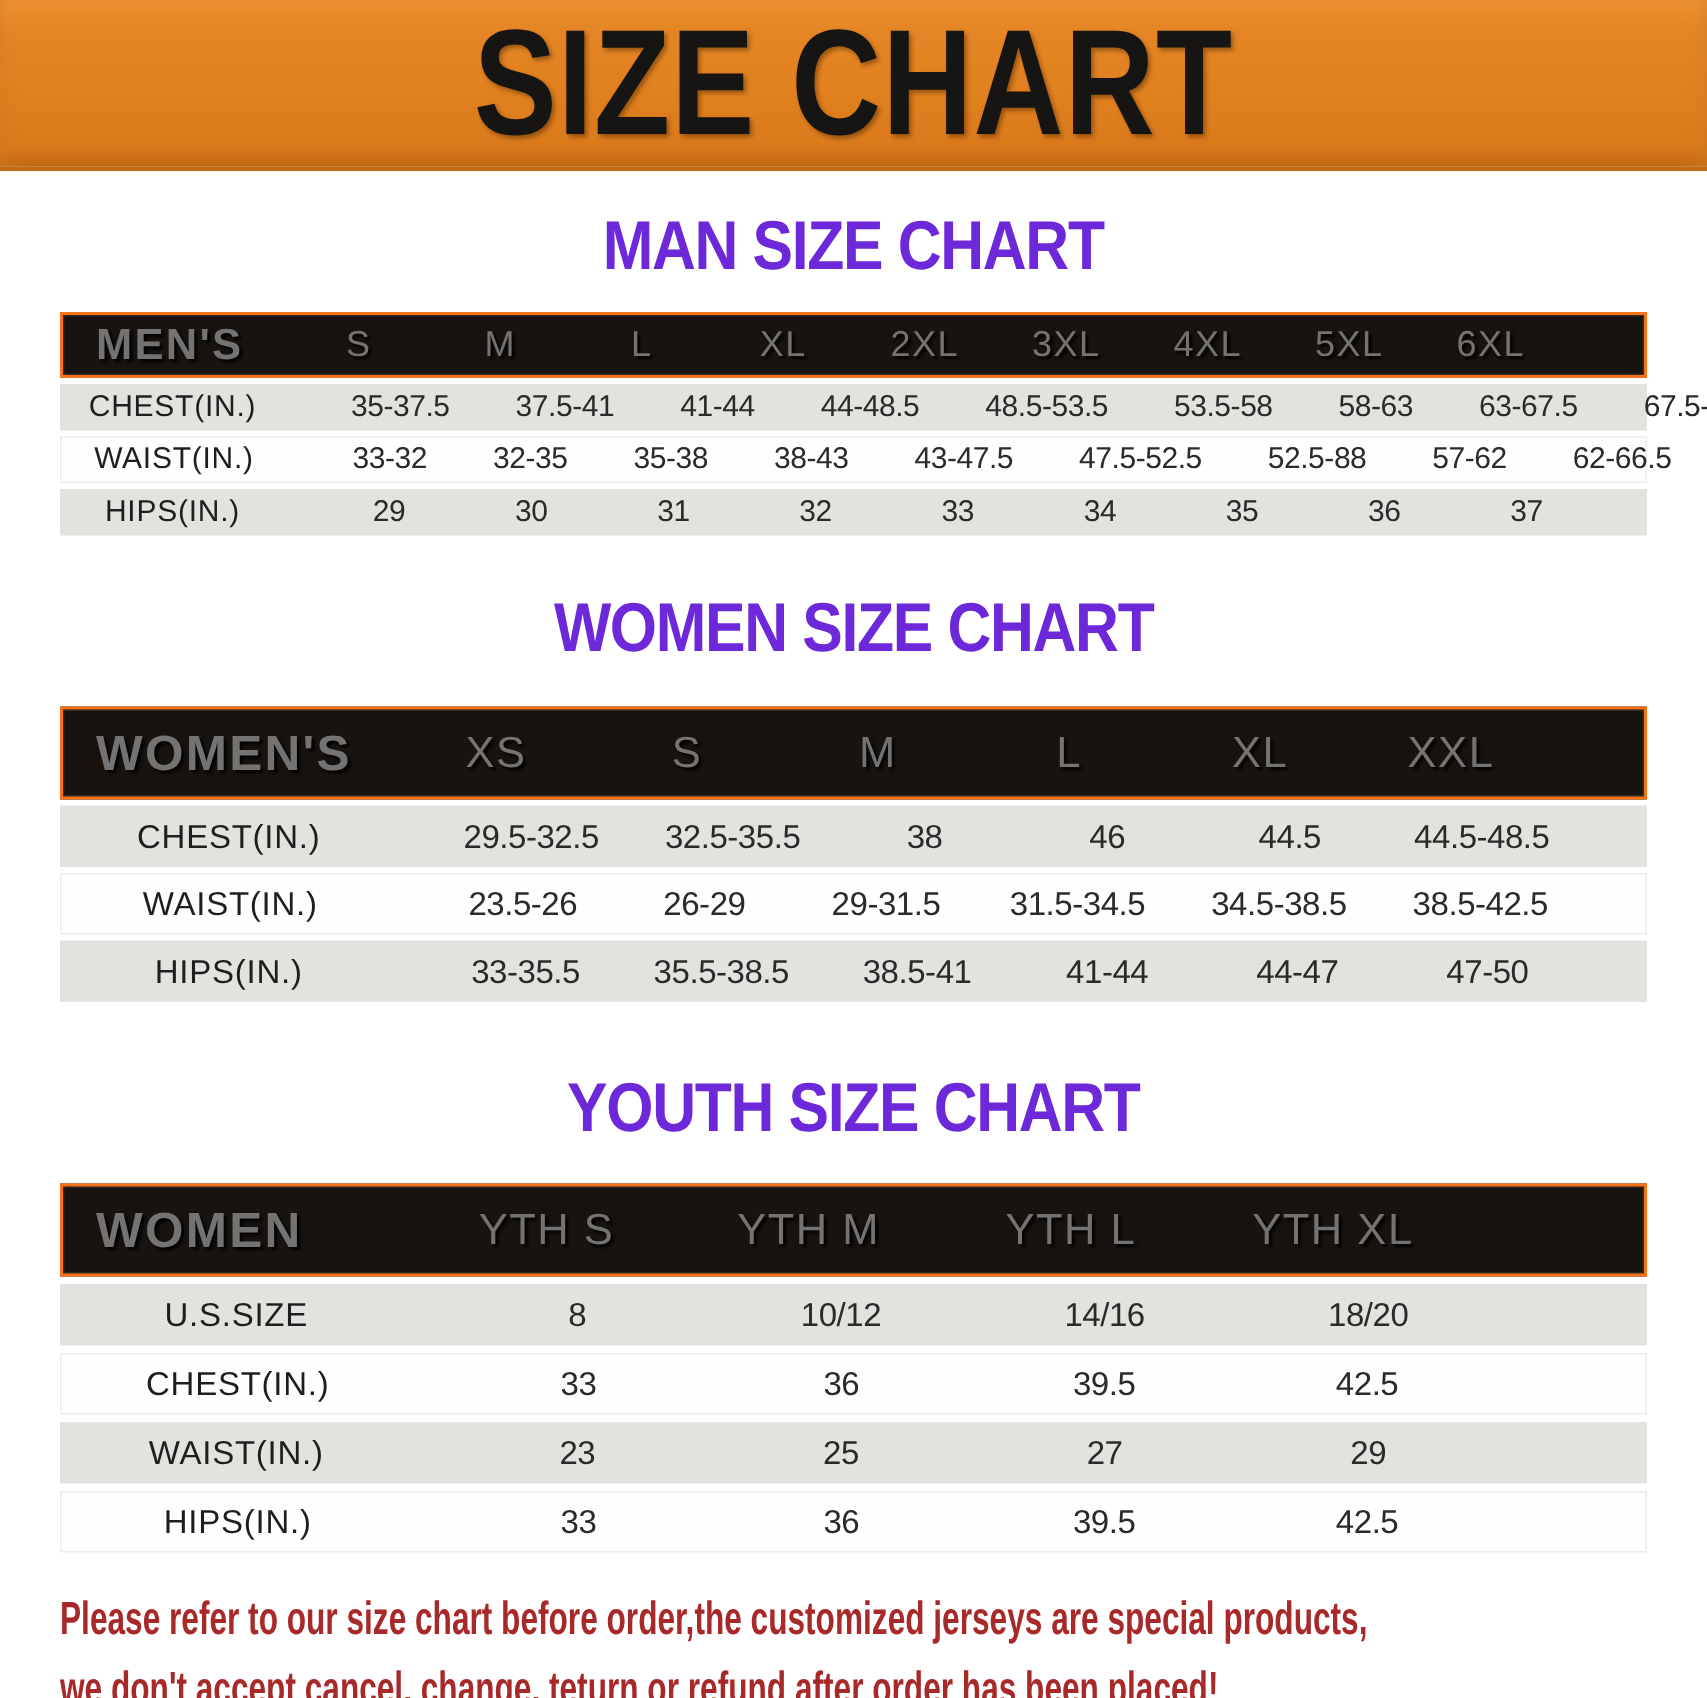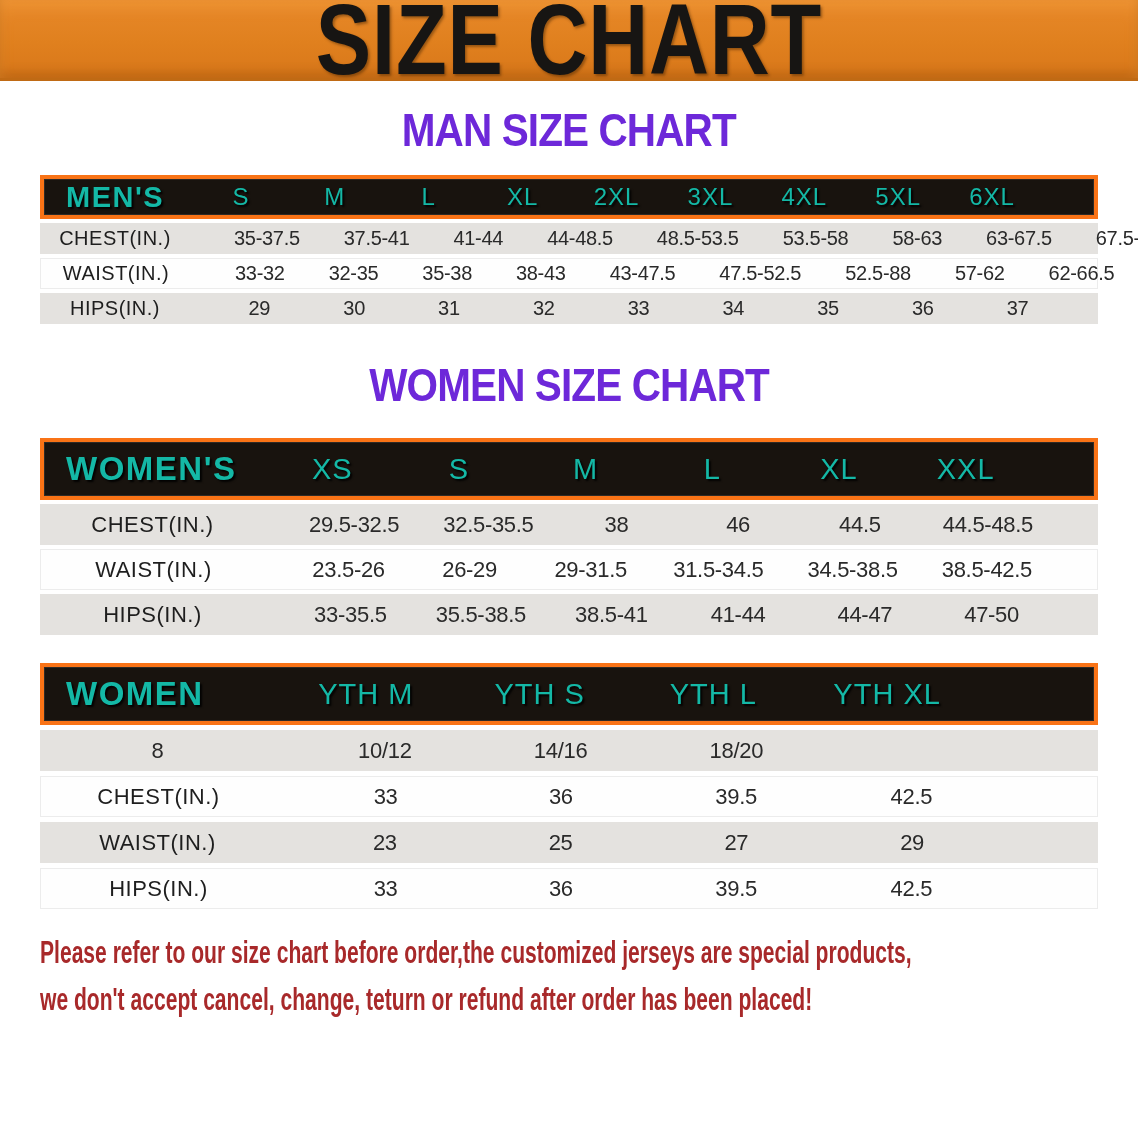--- a/index.html
+++ b/index.html
@@ -3,21 +3,21 @@
 <meta charset="utf-8">
 <style>
   * { margin:0; padding:0; box-sizing:border-box; }
   html,body {
     width:1138px; height:1132px; background:#ffffff;
     font-family:"Liberation Sans", sans-serif;
     overflow:hidden;
   }
   
   .banner {
-    height:81px; background:#e0801e;
+    height:114px; background:#e0801e;
     background:linear-gradient(180deg,#e8892a 0%, #e0801e 55%, #d8771a 100%);
     border-bottom:3px solid #c06a14;
     display:flex; align-items:center; justify-content:center;
     box-shadow: inset 0 8px 14px rgba(255,180,80,.25), inset 0 -6px 10px rgba(120,60,0,.25);
   }
   .banner-title {
     font-size:100px; font-weight:bold; color:#171513;
     letter-spacing:1px; line-height:101px; white-space:nowrap;
     transform:scaleX(0.83); text-shadow:2px 2px 3px rgba(60,30,0,.45);
   }
@@ -34,23 +34,23 @@
   .sec-youth .size-table { margin-top:28px; --label-w:235px; --pad-r:120px; --bar-h:62px; --row-h:41px; --row-gap:5px; --corner-fs:33px; --col-fs:29px; --label-fs:22px; --cell-fs:22px; }
   .trow {
     display:grid;
     grid-template-columns: var(--label-w) repeat(var(--n), 1fr);
     padding-right: var(--pad-r);
     align-items:center;
   }
   .bar {
     height:var(--bar-h);
     background:#18130e;
-    border:4px solid #f97316;
+    border:2px solid #f97316;
     box-shadow: inset 0 0 0 1px #2e2a26;
-    color:#14b8a6;
+    color:#737373;
     text-shadow:2px 2px 2px rgba(0,0,0,.9);
   }
   .corner-label { font-weight:bold; font-size:var(--corner-fs); padding-left:22px; letter-spacing:1.5px; white-space:nowrap; }
   .col-header { text-align:center; font-size:var(--col-fs); letter-spacing:1px; white-space:nowrap; }
   .body-row { height:var(--row-h); margin-top:var(--row-gap); font-size:var(--cell-fs); color:#2a2a2a;gap:44px; }
   .body-row.odd  { background:#e4e2df; }
   .body-row.even { background:#fefefe; border:1px solid #ececec; }
   .row-label { text-align:center; font-size:var(--label-fs); color:#1e1e1e; letter-spacing:.5px; white-space:nowrap; }
   .cell { text-align:center; letter-spacing:-.3px; white-space:nowrap; }
   
@@ -156,29 +156,31 @@
           <div class="cell">33-35.5</div>
           <div class="cell">35.5-38.5</div>
           <div class="cell">38.5-41</div>
           <div class="cell">41-44</div>
           <div class="cell">44-47</div>
           <div class="cell">47-50</div>
         </div>
       </div>
     </div>
     <div class="section sec-youth">
+      <div class="section-heading"><div class="heading-text">YOUTH SIZE CHART</div></div>
       <div class="size-table" style="--n: 4;">
         <div class="trow bar">
           <div class="corner-label">WOMEN</div>
+          <div class="col-header">YTH S</div>
           <div class="col-header">YTH M</div>
-          <div class="col-header">YTH S</div>
           <div class="col-header">YTH L</div>
           <div class="col-header">YTH XL</div>
         </div>
         <div class="trow body-row odd">
+          <div class="row-label">U.S.SIZE</div>
           <div class="cell">8</div>
           <div class="cell">10/12</div>
           <div class="cell">14/16</div>
           <div class="cell">18/20</div>
         </div>
         <div class="trow body-row even">
           <div class="row-label">CHEST(IN.)</div>
           <div class="cell">33</div>
           <div class="cell">36</div>
           <div class="cell">39.5</div>

